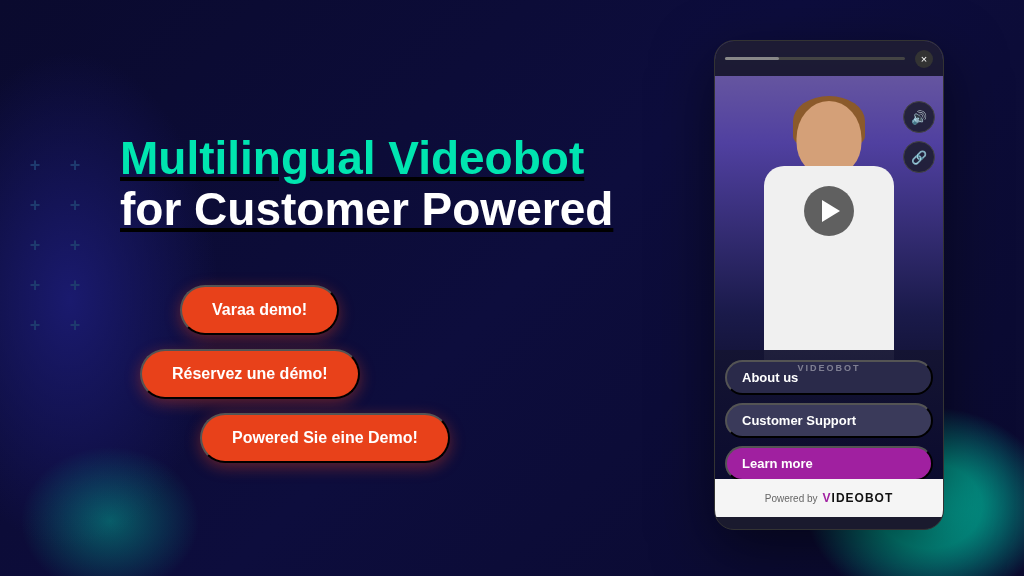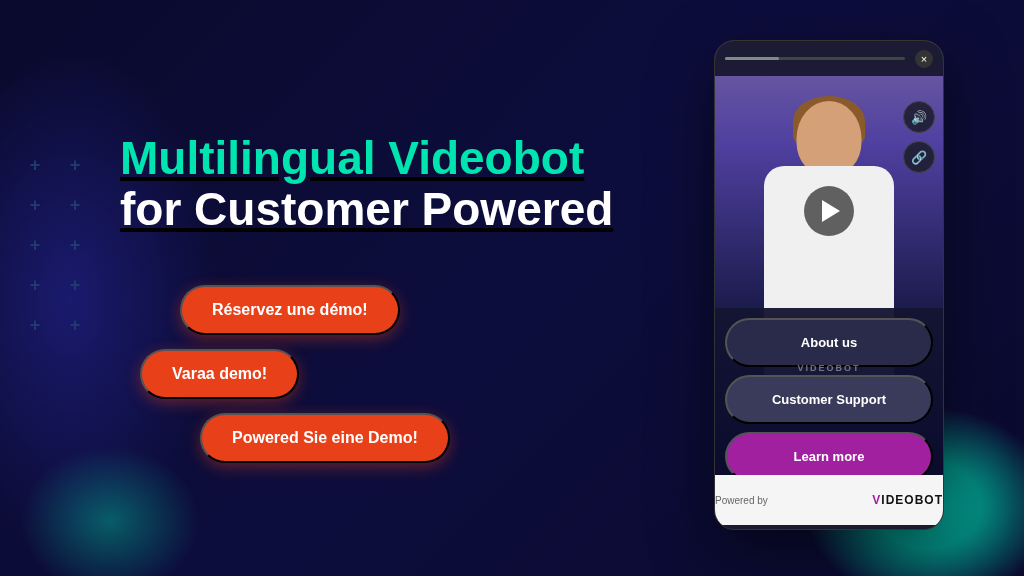--- a/index.html
+++ b/index.html
@@ -323,53 +323,53 @@
       right: 0;
       background: linear-gradient(180deg, rgba(20,20,50,0.95) 0%, #0a0a2e 100%);
       padding: 10px 10px;
       display: flex;
       flex-direction: column;
       gap: 8px;
     }
 
     .option-btn {
       width: 100%;
-      padding: 15px 15px;
+      padding: 8px 15px;
       border-radius: 25px;
       font-size: 13px;
       font-weight: 700;
-      text-align: center;
+      text-align: left;
       cursor: pointer;
     }
 
     .option-btn-dark {
       background: #2a2a4a;
       color: white;
     }
 
     .option-btn-dark.active {
       background: #3a3a5a;
     }
 
     .option-btn-purple {
       background: #a020a0;
       color: white;
     }
 
     
     .powered-footer {
       position: absolute;
-      bottom: 4px;
+      bottom: 12px;
       left: 0;
       right: 0;
-      height: 50px;
+      height: 38px;
       background: #f5f5f5;
       display: flex;
       align-items: center;
-      justify-content: space-between;
+      justify-content: center;
       gap: 5px;
     }
 
     .powered-text {
       font-size: 10px;
       color: #666;
     }
 
     .videobot-brand {
       font-size: 12px;
@@ -409,22 +409,22 @@
     <div class="plus-sign"></div>
   </div>
 
   <div class="content-area">
     <div class="headline">
       <span class="headline-line1">Multilingual Videobot</span>
       <span class="headline-line2">for Customer Powered</span>
     </div>
 
     <div class="bubbles-container">
+      <button class="chat-bubble">Varaa demo!</button>
       <button class="chat-bubble">Réservez une démo!</button>
-      <button class="chat-bubble">Varaa demo!</button>
       <button class="chat-bubble">Powered Sie eine Demo!</button>
     </div>
   </div>
 
   <div class="phone-mockup">
 
     <div class="phone-header">
       <div class="progress-bar-container">
         <div class="progress-bar-fill"></div>
       </div>

